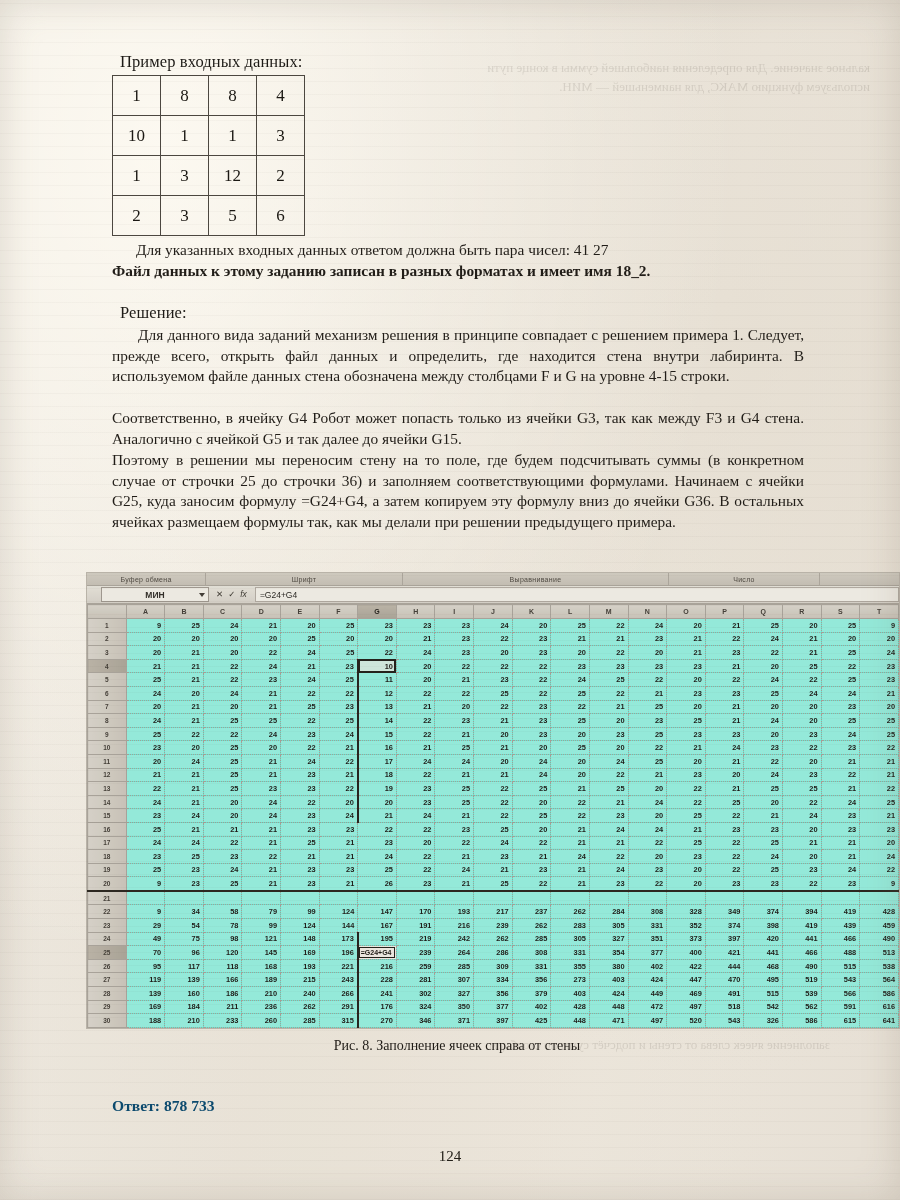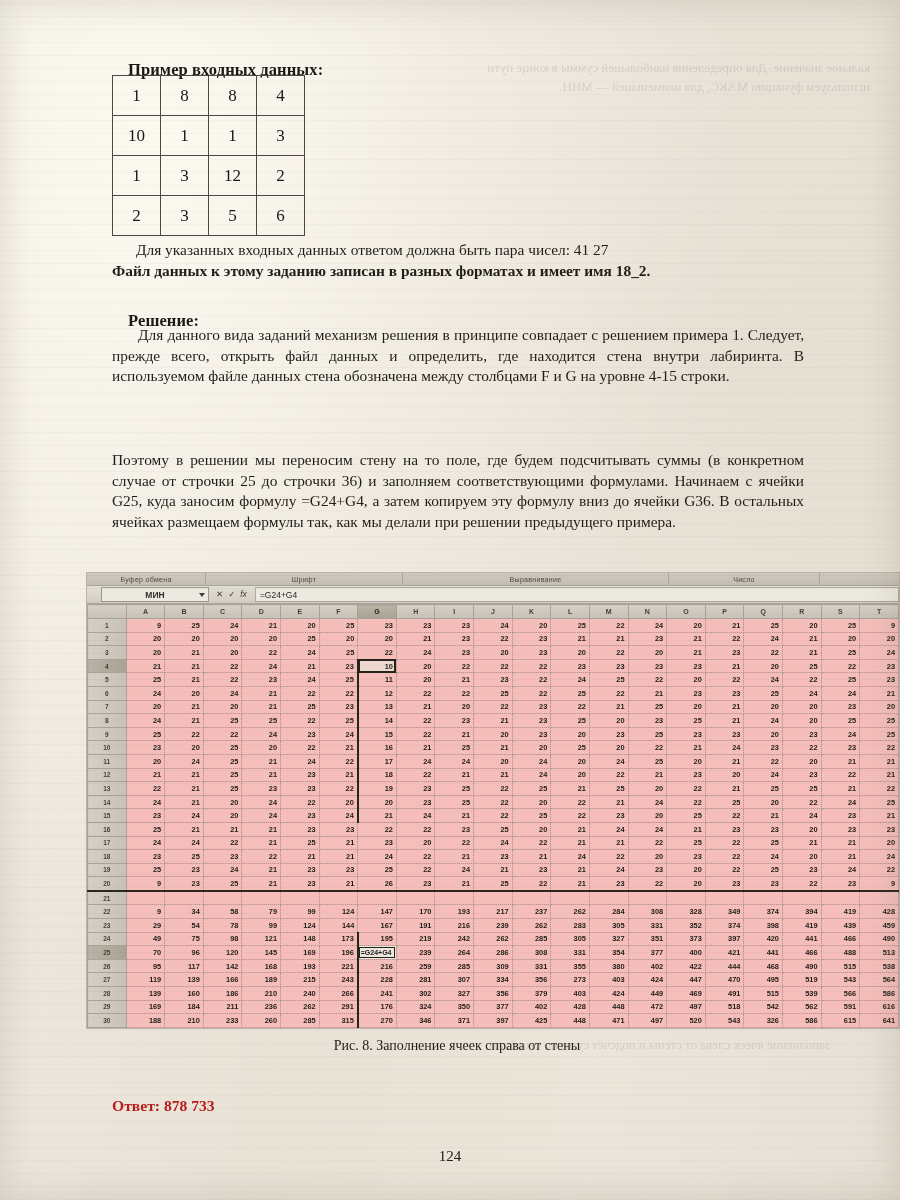--- a/index.html
+++ b/index.html
@@ -43,22 +43,22 @@
   }
 
   .page {
     position: absolute;
     inset: 0;
     padding: 0;
   }
 
   h2.head {
     font-size: 16.5px;
-    font-weight: bold;
-    margin: 16px;
+    font-weight: normal;
+    margin: 8px;
     position: absolute;
     letter-spacing: 0.1px;
   }
 
   
   .input-table {
     position: absolute;
     left: 112px;
     top: 75px;
     border-collapse: collapse;
@@ -84,21 +84,21 @@
   }
   .para.first-indent { text-indent: 26px; }
 
   
   .excel {
     position: absolute;
     left: 86px;
     top: 572px;
     width: 812px;
     height: 455px;
-    background: #fca5a5;
+    background: #5eead4;
     border: 1px solid #b9b3a8;
     overflow: hidden;
     font-family: "Liberation Sans", sans-serif;
     filter: contrast(0.93) brightness(1.02);
   }
   .ribbon-groups {
     height: 12px;
     background: linear-gradient(180deg, #cfcabf 0%, #c4beb2 100%);
     border-bottom: 1px solid #a9a298;
     display: flex;
@@ -252,21 +252,21 @@
     text-align: center;
     font-size: 14px;
     color: #201c17;
   }
   .answer {
     position: absolute;
     left: 112px;
     top: 1097px;
     font-size: 15.6px;
     font-weight: bold;
-    color: #b91c1c;
+    color: #0c4a6e;
   }
   .pageno {
     position: absolute;
     left: 0;
     top: 1148px;
     width: 900px;
     text-align: center;
     font-size: 15px;
     color: #232019;
   }
@@ -323,20 +323,21 @@
         </tr>
       </tbody>
   </table>
 
   <div class="para" style="left:112px; top:240px; width:690px;margin-left:24px;">Для указанных входных данных ответом должна быть пара чисел: 41 27</div>
   <div class="para" style="left:112px; top:261px; width:690px;font-weight:bold;">Файл данных к этому заданию записан в разных форматах и имеет имя 18_2.</div>
 
   <h2 class="head" style="left:112px; top:295px;">Решение:</h2>
 
   <div class="para first-indent" style="left:112px; top:325px; width:692px;">Для данного вида заданий механизм решения в принципе совпадает с решением примера 1. Следует, прежде всего, открыть файл данных и определить, где находится стена внутри лабиринта. В используемом файле данных стена обозначена между столбцами F и G на уровне 4-15 строки.</div>
+  <div class="para" style="left:112px; top:408px; width:692px;">Соответственно, в ячейку G4 Робот  может попасть только из ячейки G3, так как между F3 и G4 стена. Аналогично с ячейкой G5  и так далее до ячейки G15.</div>
   <div class="para" style="left:112px; top:450px; width:692px;">Поэтому в решении мы переносим стену на то поле, где будем подсчитывать суммы (в конкретном случае от строчки 25 до строчки 36) и заполняем соответствующими формулами. Начинаем с ячейки G25, куда заносим формулу =G24+G4, а затем копируем эту формулу вниз до ячейки G36. В остальных ячейках размещаем формулы так, как мы делали при решении предыдущего примера.</div>
 
   <div class="excel">
 
     <div class="ribbon-groups">
       <div class="rg g1">Буфер обмена</div>
       <div class="rg g2">Шрифт</div>
       <div class="rg g3">Выравнивание</div>
       <div class="rg g4">Число</div>
       <div class="rg g5"></div>
@@ -957,21 +958,21 @@
               <td class="">421</td>
               <td class="">441</td>
               <td class="">466</td>
               <td class="">488</td>
               <td class="">513</td>
             </tr>
             <tr>
               <th class="rowh">26</th>
               <td class="">95</td>
               <td class="">117</td>
-              <td class="">142</td>
+              <td class="">118</td>
               <td class="">168</td>
               <td class="">193</td>
               <td class="">221</td>
               <td class="wall-left-2">216</td>
               <td class="">259</td>
               <td class="">285</td>
               <td class="">309</td>
               <td class="">331</td>
               <td class="">355</td>
               <td class="">380</td>

